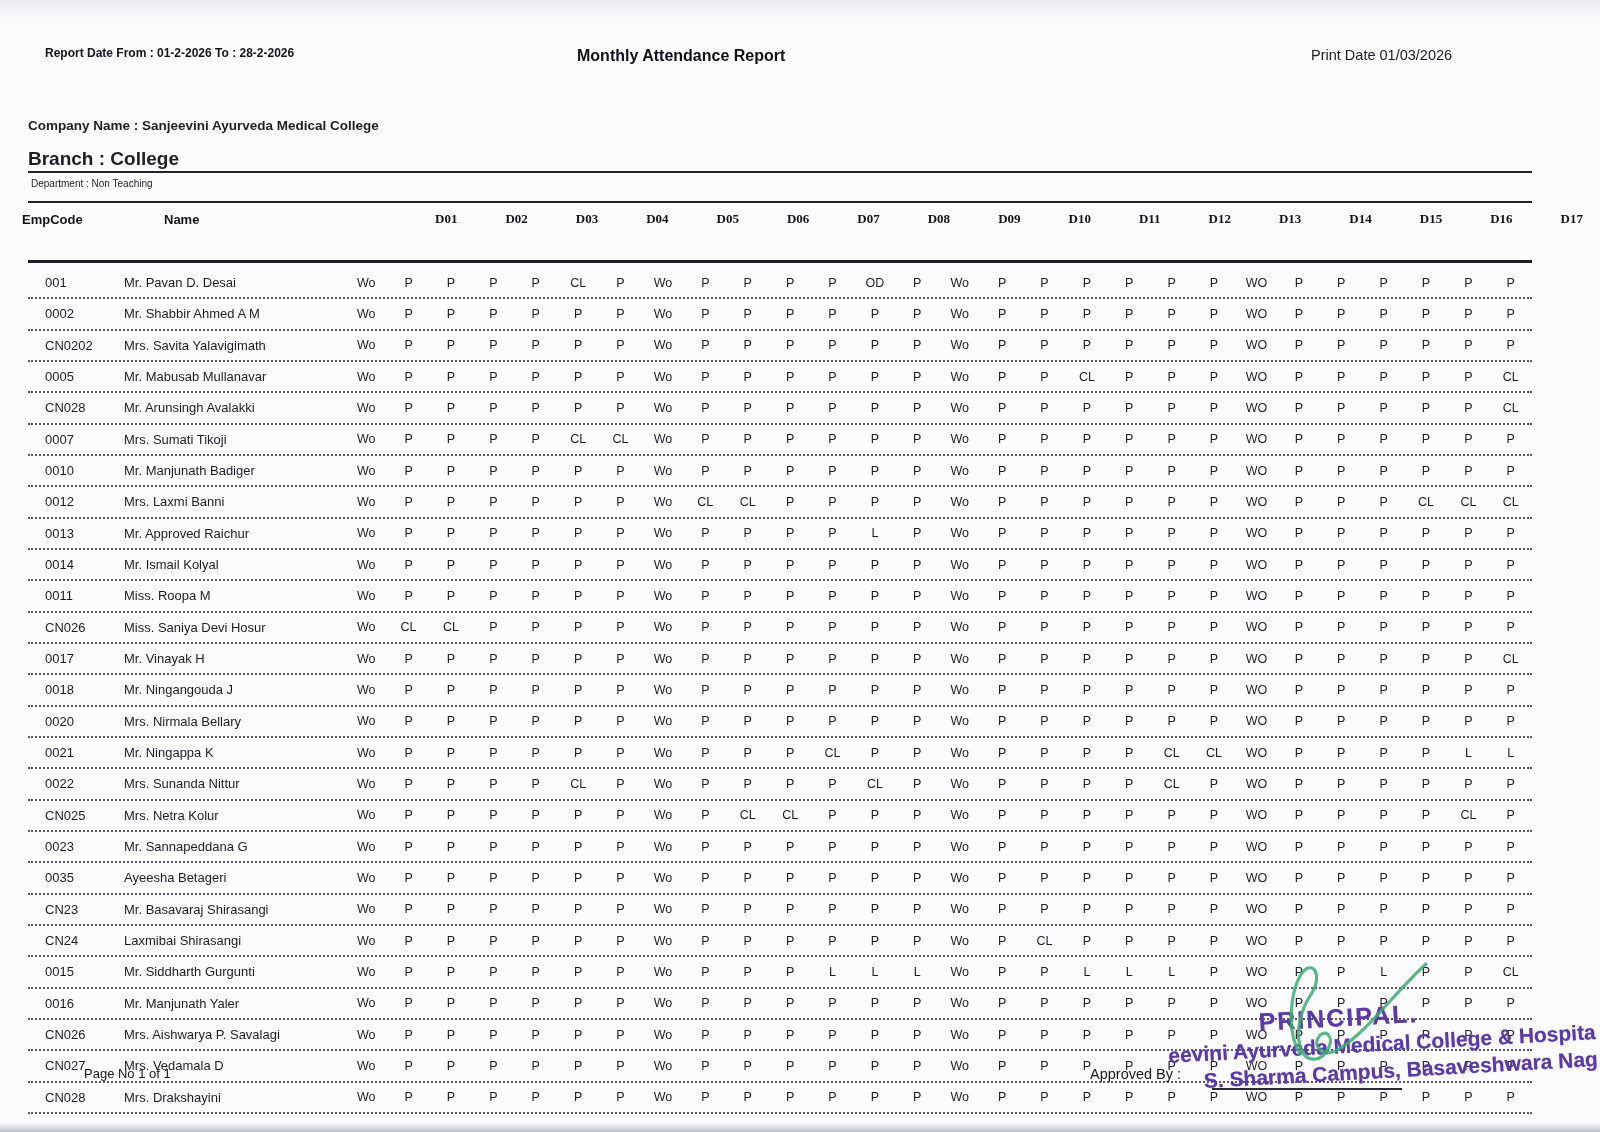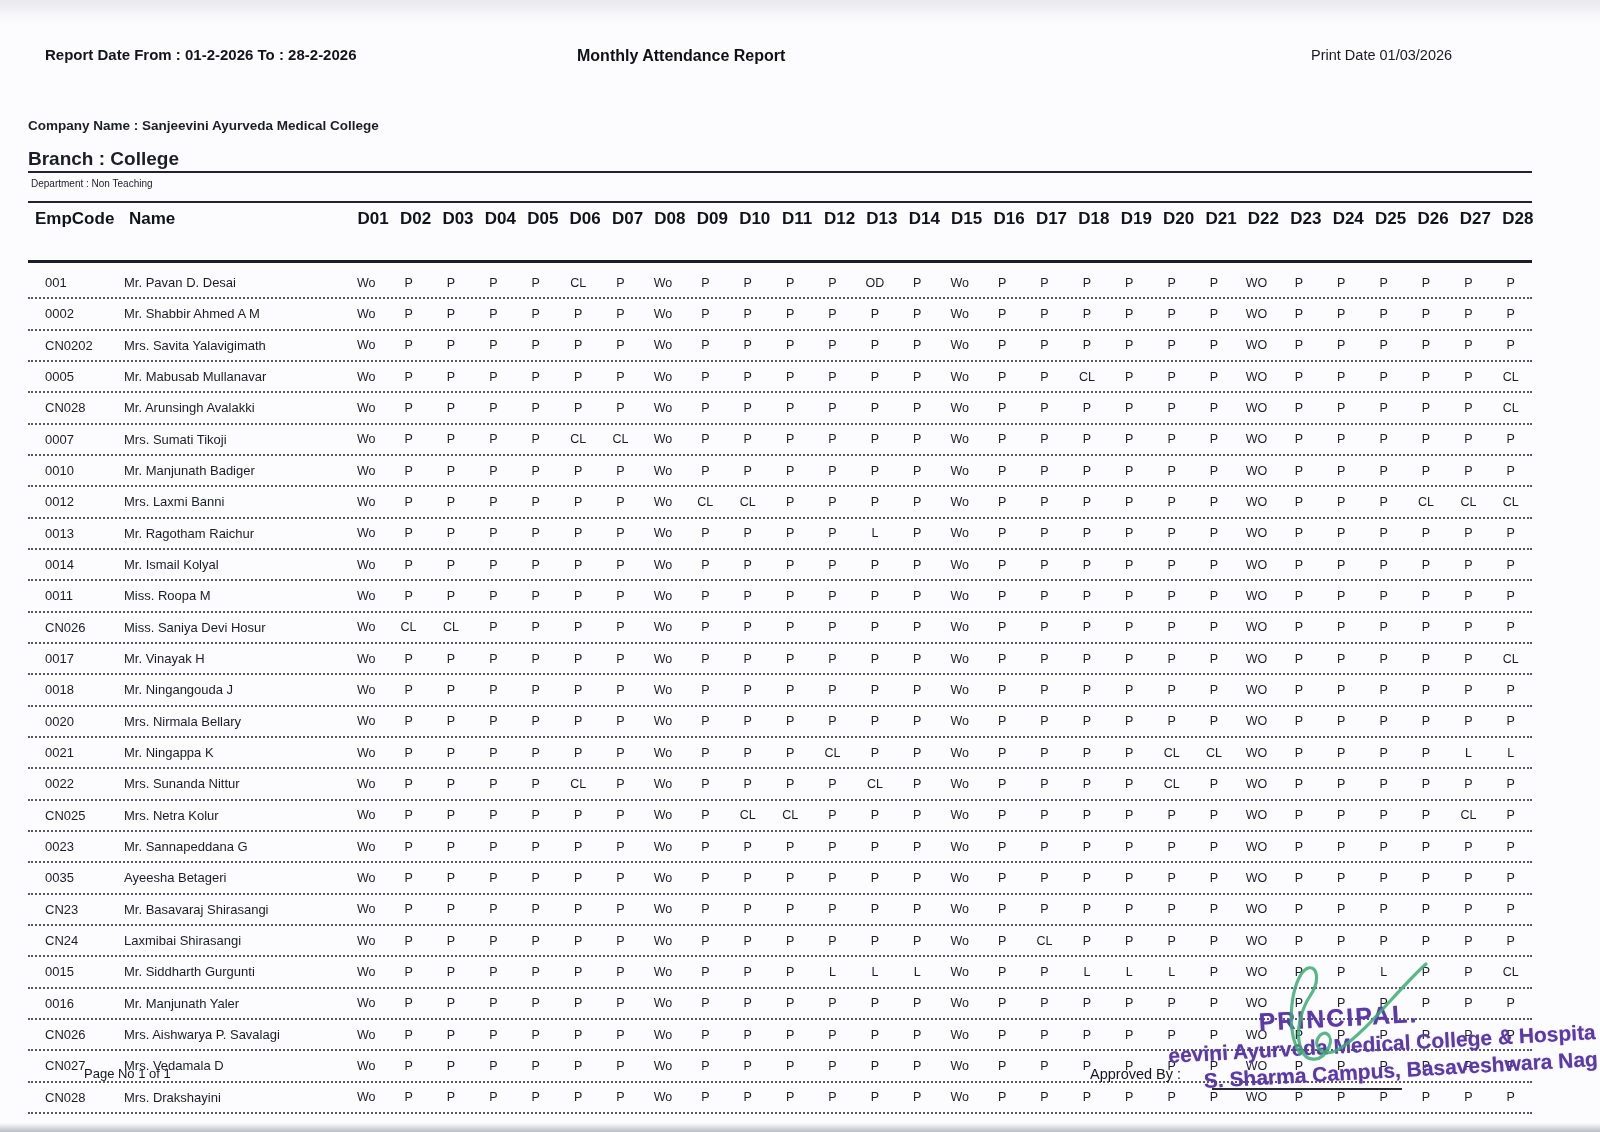--- a/index.html
+++ b/index.html
@@ -14,33 +14,33 @@
   .page::after{
     content:"";position:absolute;left:0;right:0;bottom:0;height:9px;
     background:linear-gradient(180deg,rgba(150,154,163,0),#b9bdc6);
     pointer-events:none;
   }
   .page::before{
     content:"";position:absolute;top:0;left:0;right:0;height:14px;
     background:linear-gradient(180deg,#e9e9ee,rgba(233,233,238,0));
     pointer-events:none;
   }
-  .hdr-range{position:absolute;left:45px;top:46px;font-size:15px;font-weight:bold;color:#14141f;text-align:center;}
+  .hdr-range{position:absolute;left:45px;top:46px;font-size:12px;font-weight:bold;color:#14141f;text-align:center;}
   .hdr-title{position:absolute;left:577px;top:47px;font-size:16px;font-weight:bold;color:#101018;}
   .hdr-print{position:absolute;left:1311px;top:47px;font-size:14.5px;color:#1a1a24;}
   .meta-company{position:absolute;left:28px;top:118px;font-size:13.5px;font-weight:bold;text-align:right;}
   .meta-branch{position:absolute;left:28px;top:148px;font-size:19px;font-weight:bold;}
   .rule-a{position:absolute;left:28px;width:1504px;top:171px;height:2px;background:#23232e;}
   .meta-dept{position:absolute;left:31px;top:178px;font-size:10px;font-weight:normal;}
   .rule-b{position:absolute;left:28px;width:1504px;top:201px;height:2px;background:#23232e;}
   .rule-c{position:absolute;left:28px;width:1504px;top:260px;height:3px;background:#1d1d28;}
 
   .grid-row{display:grid;grid-template-columns:94px 223px repeat(28,1fr);align-items:center;}
-  .head-row{position:absolute;left:35px;width:1504px;top:207px;height:24px;font-size:17px;font-weight:bold;color:#12121c;}
-  .head-row .th.day{text-align:center;}
+  .head-row{position:absolute;left:22px;width:1504px;top:207px;height:24px;font-size:13px;font-weight:bold;color:#12121c;gap:48px;}
+  .head-row .th.day{text-align:center;font-family:Liberation Serif, serif;}
   .tbl-body{position:absolute;left:28px;width:1504px;top:268px;}
   .tr{height:29.33px;border-bottom:2px dotted rgba(40,40,56,.78);font-size:12.5px;color:#1c1c28;}
   .td.code{padding-left:2px;font-size:13px;margin-left:15px;}
   .td.name{padding-left:2px;font-size:13px;}
   .td.mark{text-align:center;}
 
   .foot-page{position:absolute;left:84px;top:1066px;font-size:13px;color:#15151f;text-align:right;}
   .foot-approved{position:absolute;left:1090px;top:1066px;font-size:14.5px;color:#15151f;z-index:6;}
   .foot-sign-line{position:absolute;left:1212px;top:1088px;width:190px;height:2px;background:#2a2a35;z-index:5;}
 
@@ -356,21 +356,21 @@
         <div class="td mark">WO</div>
         <div class="td mark">P</div>
         <div class="td mark">P</div>
         <div class="td mark">P</div>
         <div class="td mark">CL</div>
         <div class="td mark">CL</div>
         <div class="td mark">CL</div>
       </div>
       <div class="tr grid-row">
         <div class="td code">0013</div>
-        <div class="td name">Mr. Ragotham Raichur</div>
+        <div class="td name">Mr. Approved Raichur</div>
         <div class="td mark">Wo</div>
         <div class="td mark">P</div>
         <div class="td mark">P</div>
         <div class="td mark">P</div>
         <div class="td mark">P</div>
         <div class="td mark">P</div>
         <div class="td mark">P</div>
         <div class="td mark">Wo</div>
         <div class="td mark">P</div>
         <div class="td mark">P</div>

